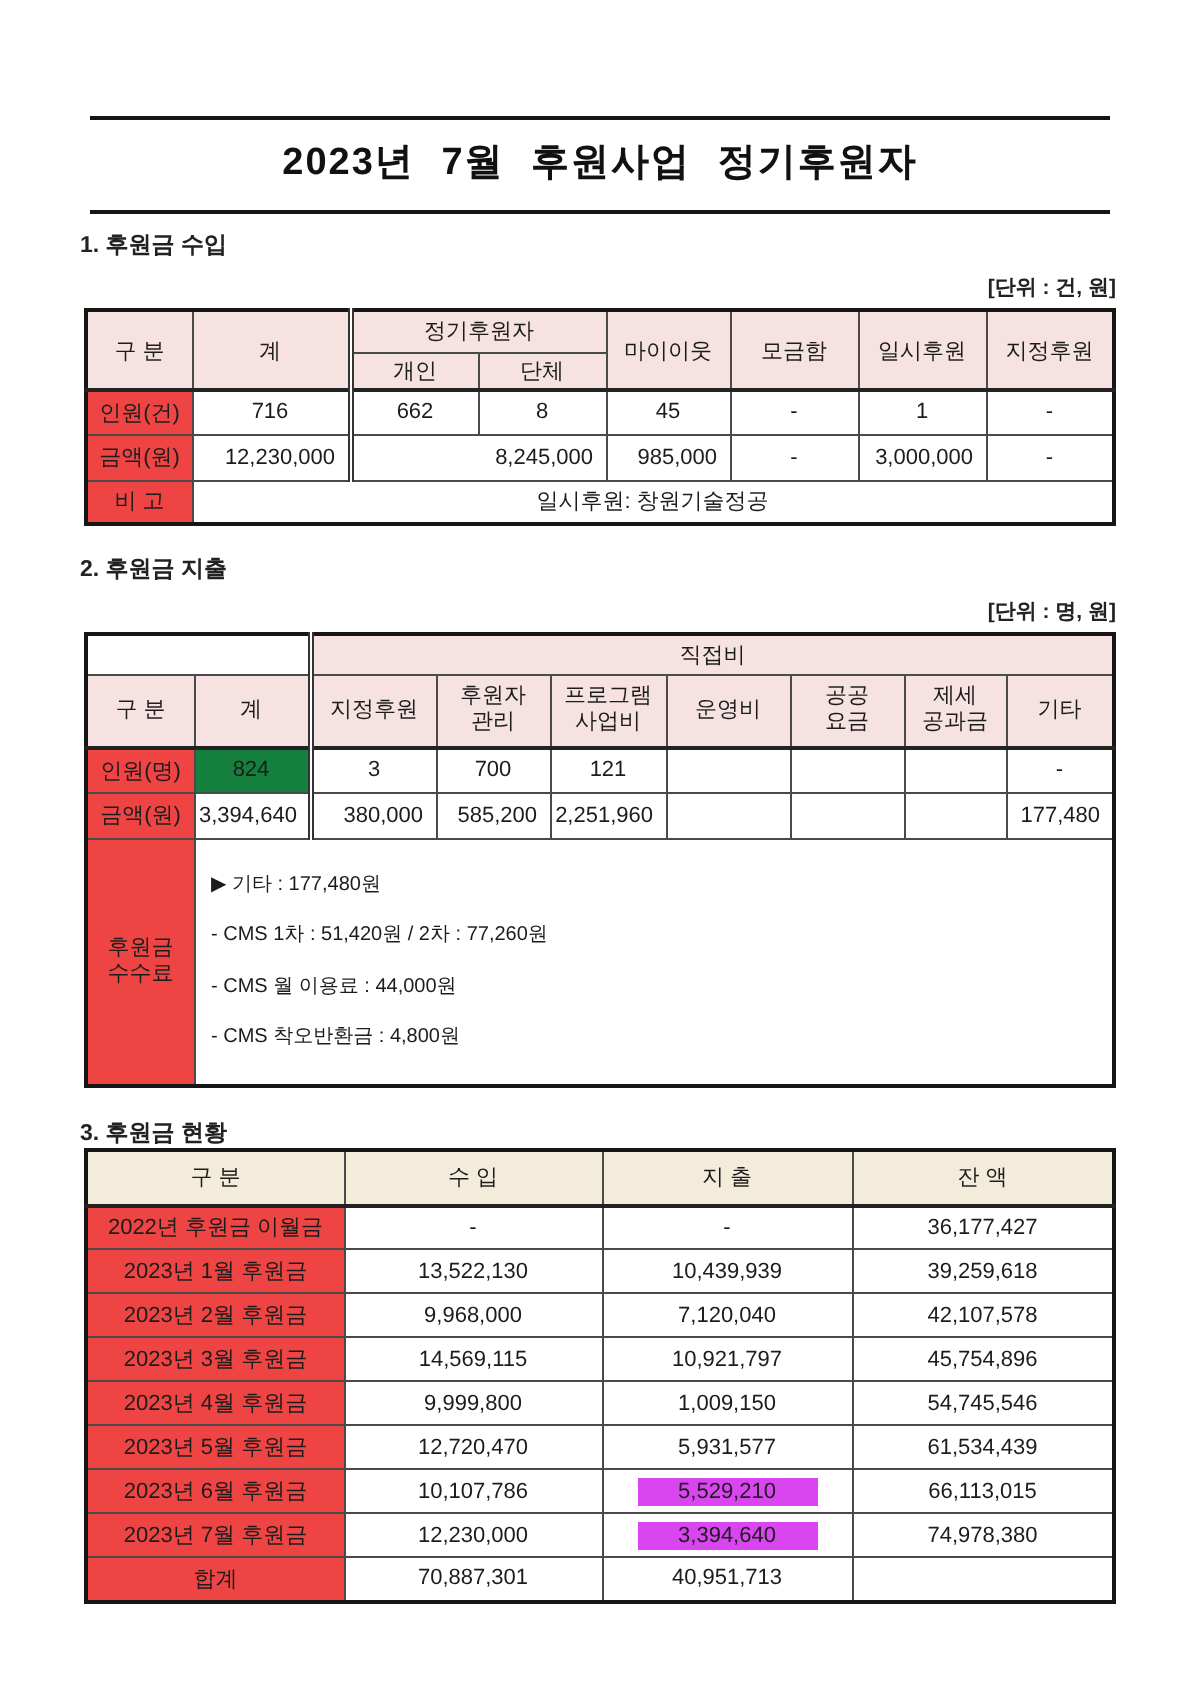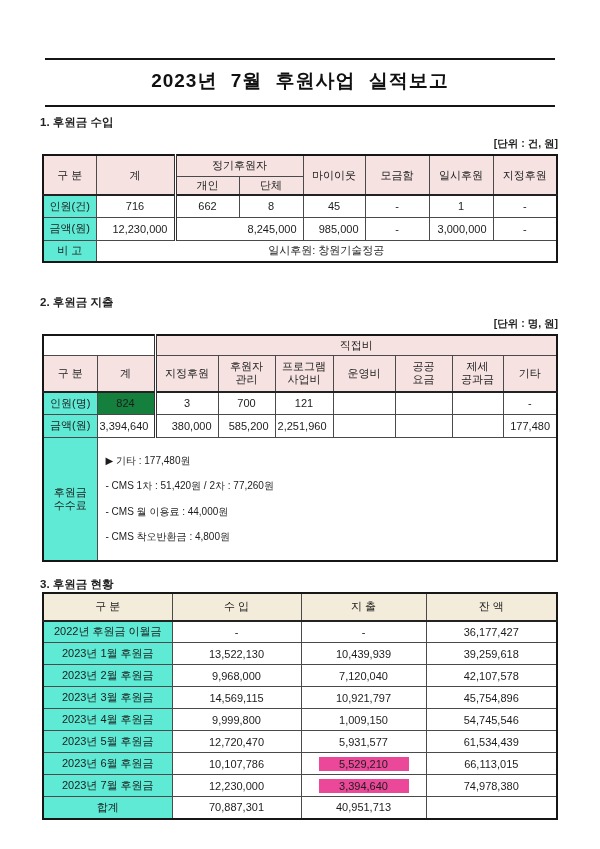--- a/index.html
+++ b/index.html
@@ -27,21 +27,21 @@
     color: #111;
   }
   .sec { margin: 0 42px; width: 516px; }
   .sec-heading {
     font-size: 11.5px;
     font-weight: bold;
     color: #222;
     margin-left: -2px;
   }
   .sec1 .sec-heading { margin-top: 8px; }
-  .sec2 .sec-heading { margin-top: 32px; }
+  .sec2 .sec-heading { margin-top: 14px; }
   .sec3 .sec-heading { margin-top: 15px; }
   .unit {
     text-align: right;
     font-size: 10.5px;
     font-weight: bold;
     color: #222;
     margin: 7px 0 3px 0;
   }
   table.t {
     border-collapse: collapse;
@@ -54,21 +54,21 @@
     font-weight: normal;
     text-align: center;
     vertical-align: middle;
     white-space: pre-line;
     padding: 0 2px;
     overflow: hidden;
     color: #1c1c1c;
   }
   table.t { border: 2px solid #161616; outline: none; }
   table.t th.pink { background: #F5E2E1; }
-  table.t td.lbl, table.t th.lbl { background: #5eead4; }
+  table.t td.lbl, table.t th.lbl { background: #ef4444; }
   .hb { border-bottom-width: 2px !important; border-bottom-color: #222 !important; }
   .dbl { border-left: 3px double #333 !important; margin-top: 36px; }
   .yellow { background: #15803d; }
   .num { text-align: right !important; padding-right: 6px !important; }
   
   .t1 tr.h1 th { height: 21px; }
   .t1 tr.h2 th { height: 19px; }
   .t1 tr.r1 td { height: 22px; }
   .t1 tr.r2 td { height: 23px; }
   .t1 tr.r3 td { height: 22px; }
@@ -81,29 +81,29 @@
     text-align: left;
     vertical-align: middle;
     padding: 4px 8px;
     height: 50px;
   }
   .t2 td.feelbl { line-height: 13px; }
   .fee-line { font-size: 10px; line-height: 13.5px; color: #1c1c1c; white-space: pre; }
   
   .t3 th { height: 28px; background: #F3ECDA; }
   .t3 td { height: 22px; }
-  .hl { background: #ec4899; padding: 1px 16px; display: inline-block; min-width: 90px; }
+  .hl { background: #d946ef; padding: 1px 16px; display: inline-block; min-width: 90px; }
 </style>
 </head>
 <body>
 
 <div class="page">
 
   <div class="title-block">
-    <div class="doc-title">2023년 7월 후원사업 실적보고</div>
+    <div class="doc-title">2023년 7월 후원사업 정기후원자</div>
   </div>
 
   <div class="sec sec1">
     <div class="sec-heading">1. 후원금 수입</div>
     <div class="unit">[단위 : 건, 원]</div>
     <table class="t t1">
       <colgroup>
         <col style="width:53px">
           <col style="width:79px">
           <col style="width:64px">

